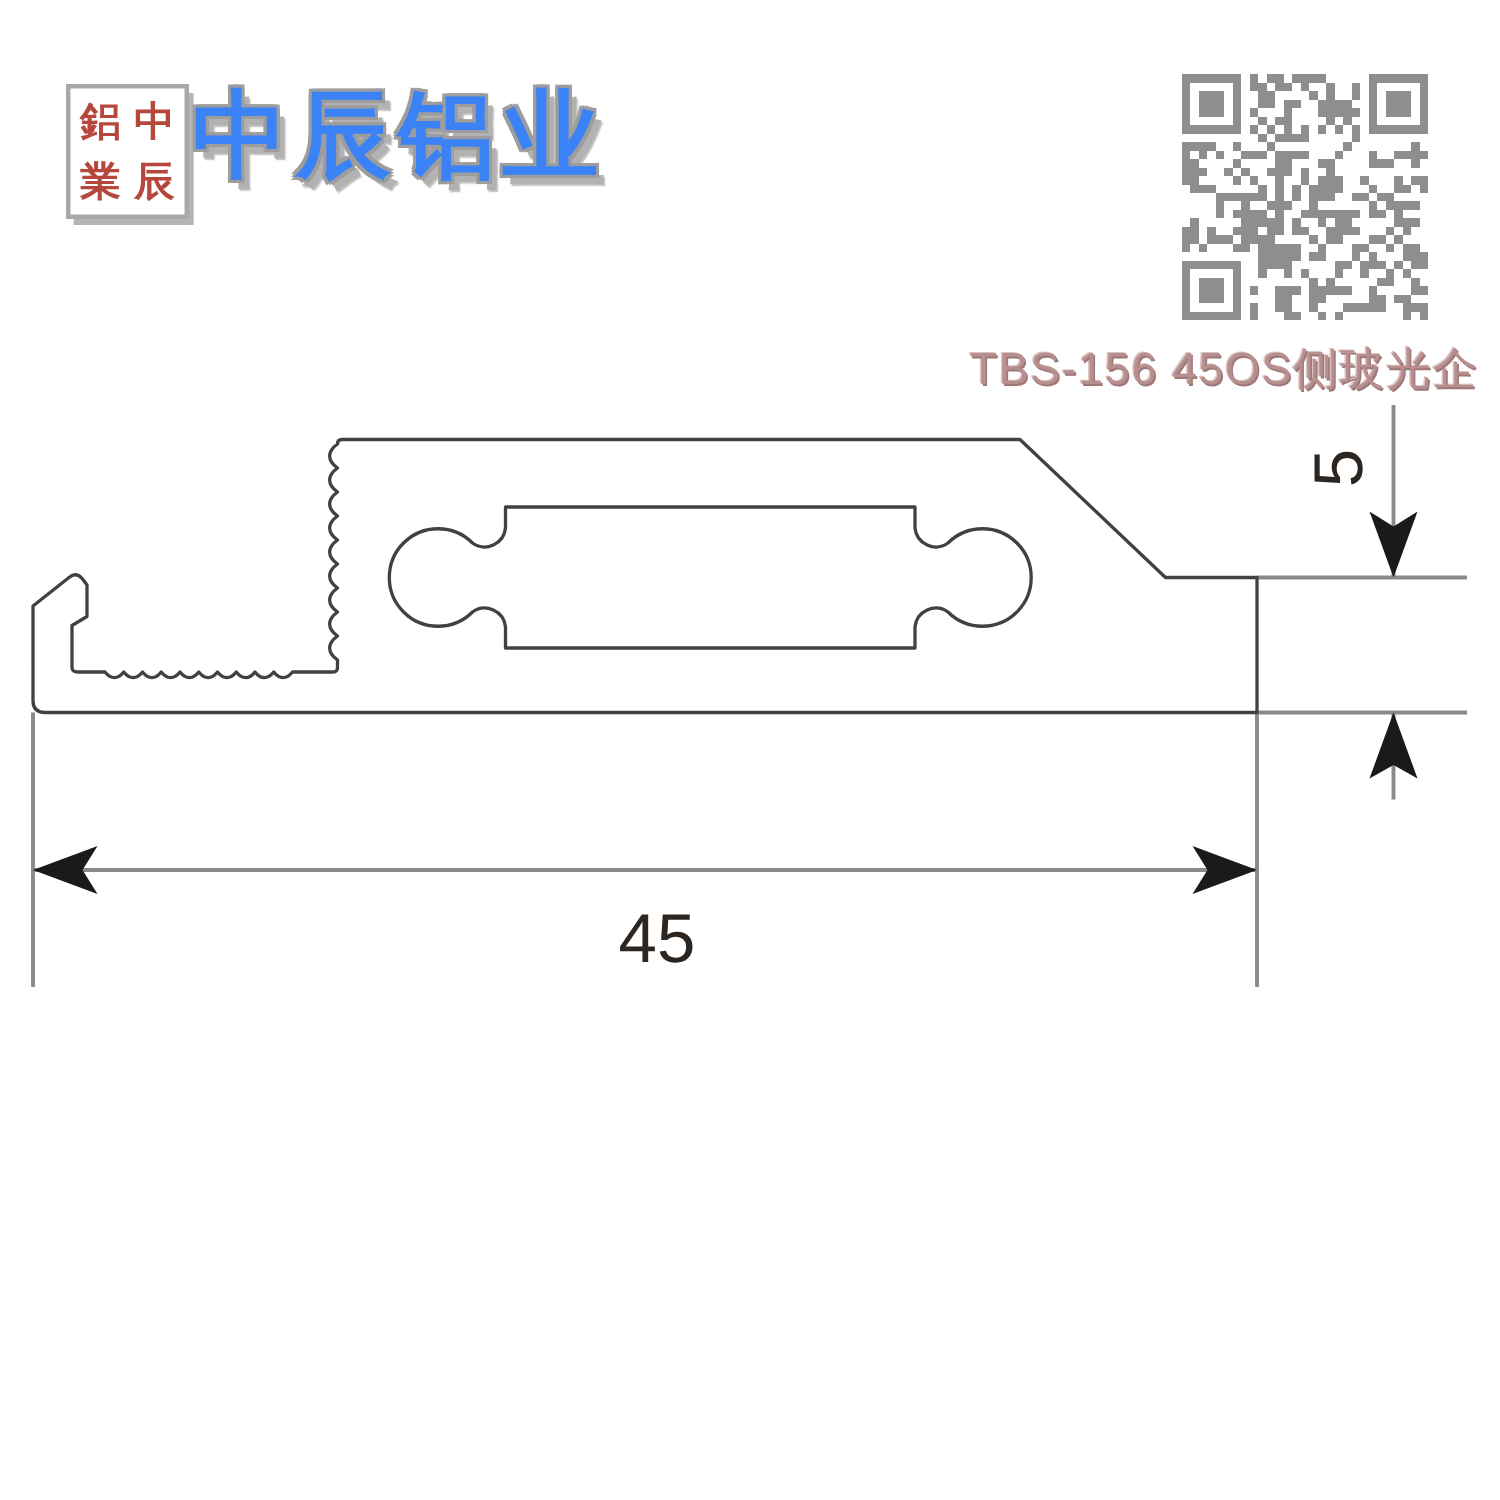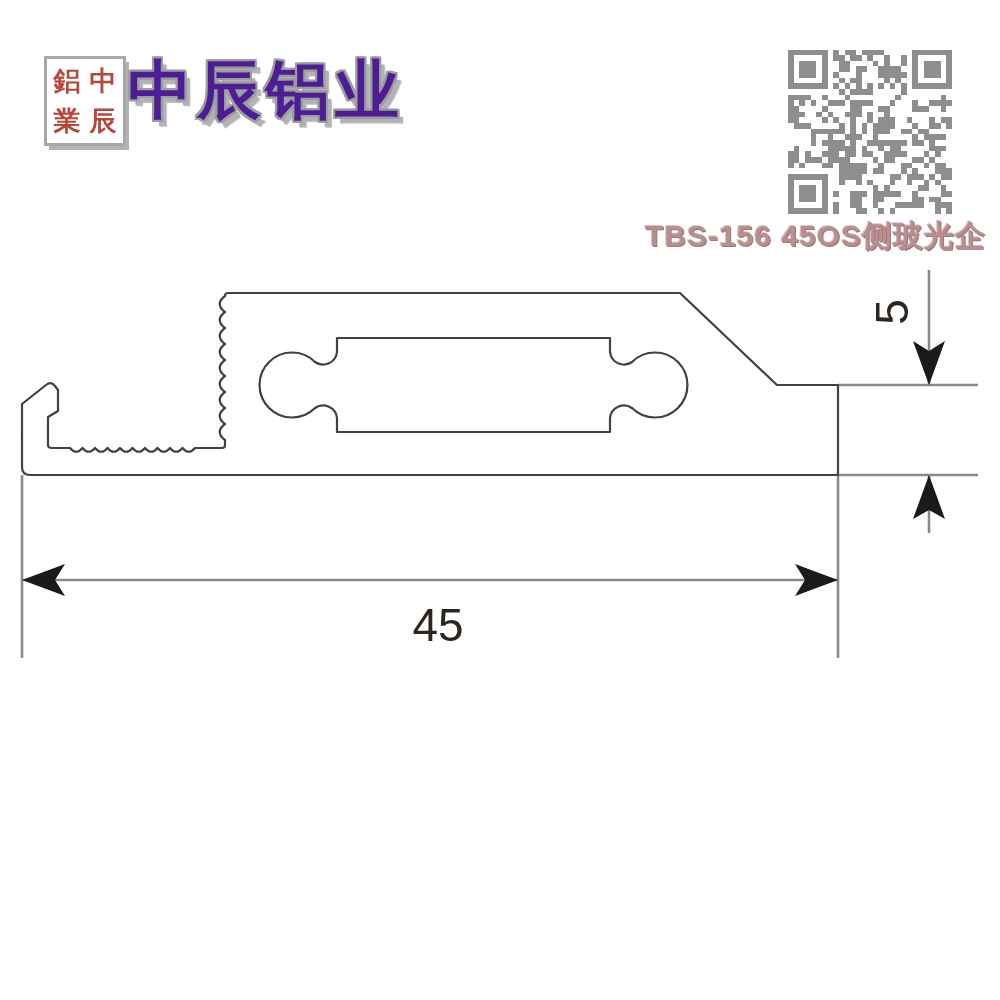--- a/index.html
+++ b/index.html
@@ -18,35 +18,35 @@
   }
   .seal-ch{
     color:var(--seal_red);
     font-family:"Liberation Serif",serif;
     font-size:27px;font-weight:bold;line-height:1;
   }
   
   .company-name{
     position:absolute;left:128px;top:58px;
     font-size:64px;font-weight:900;letter-spacing:5px;line-height:1;
-    color:#4c1d95;
+    color:#3b82f6;
     text-shadow:
       -2px -2px 0 #9d9d9d, 2px -2px 0 #9d9d9d,
       -2px  2px 0 #9d9d9d, 2px  2px 0 #9d9d9d,
       -2px  0   0 #9d9d9d, 2px  0   0 #9d9d9d,
        0   -2px 0 #9d9d9d, 0    2px 0 #9d9d9d,
        5px  6px 0 #b2b2b2, 6px  7px 1px #bdbdbd;
   }
   
   .qr{position:absolute;left:788px;top:46px;width:164px;height:171px;}
   .qr rect{fill:var(--qr_gray);}
   
   .caption{
-    position:absolute;right:14px;top:216px;width:420px;
-    text-align:right;font-size:30px;font-weight:bold;letter-spacing:1px;
+    position:absolute;right:14px;top:226px;width:420px;
+    text-align:right;font-size:30px;font-weight:normal;letter-spacing:1px;
     color:var(--caption_pink);
     text-shadow:1px 1px 0 #9e7777, -1px -1px 0 #dcc3c3;
   }
   
   .drawing{position:absolute;left:0;top:260px;width:1000px;height:420px;}
   .outline{fill:none;stroke:var(--outline_dark);stroke-width:2.2;
            stroke-linejoin:round;stroke-linecap:round;}
   .slot{fill:#ffffff;stroke:var(--outline_dark);stroke-width:2.2;
         stroke-linejoin:round;}
   .dimline{stroke:var(--dim_gray);stroke-width:2.6;fill:none;stroke-linecap:butt;}

